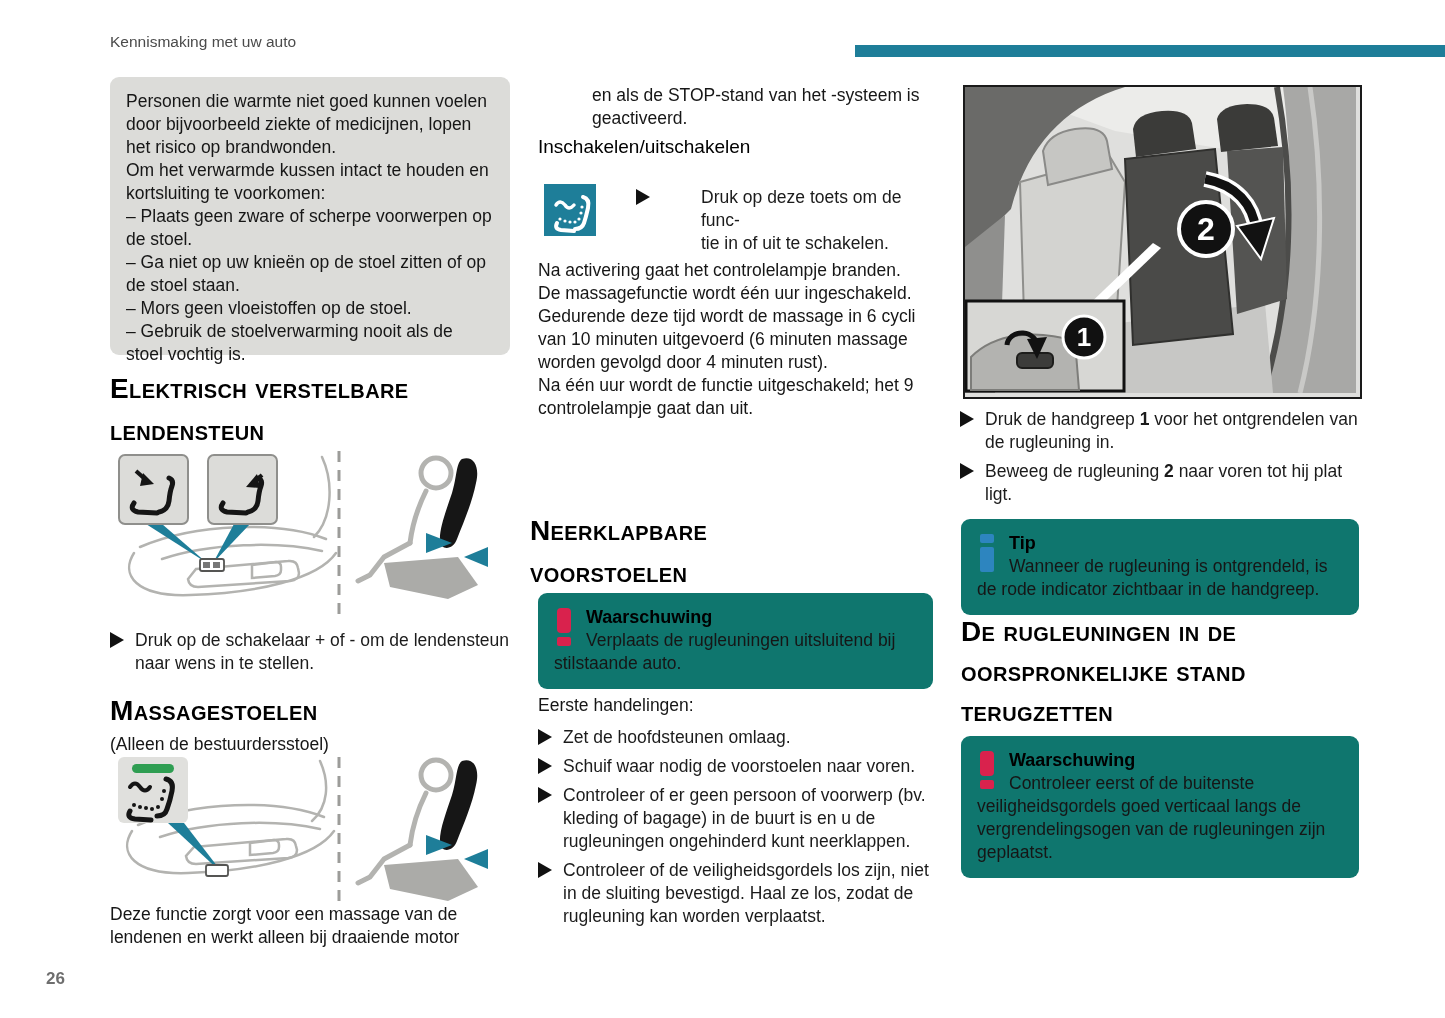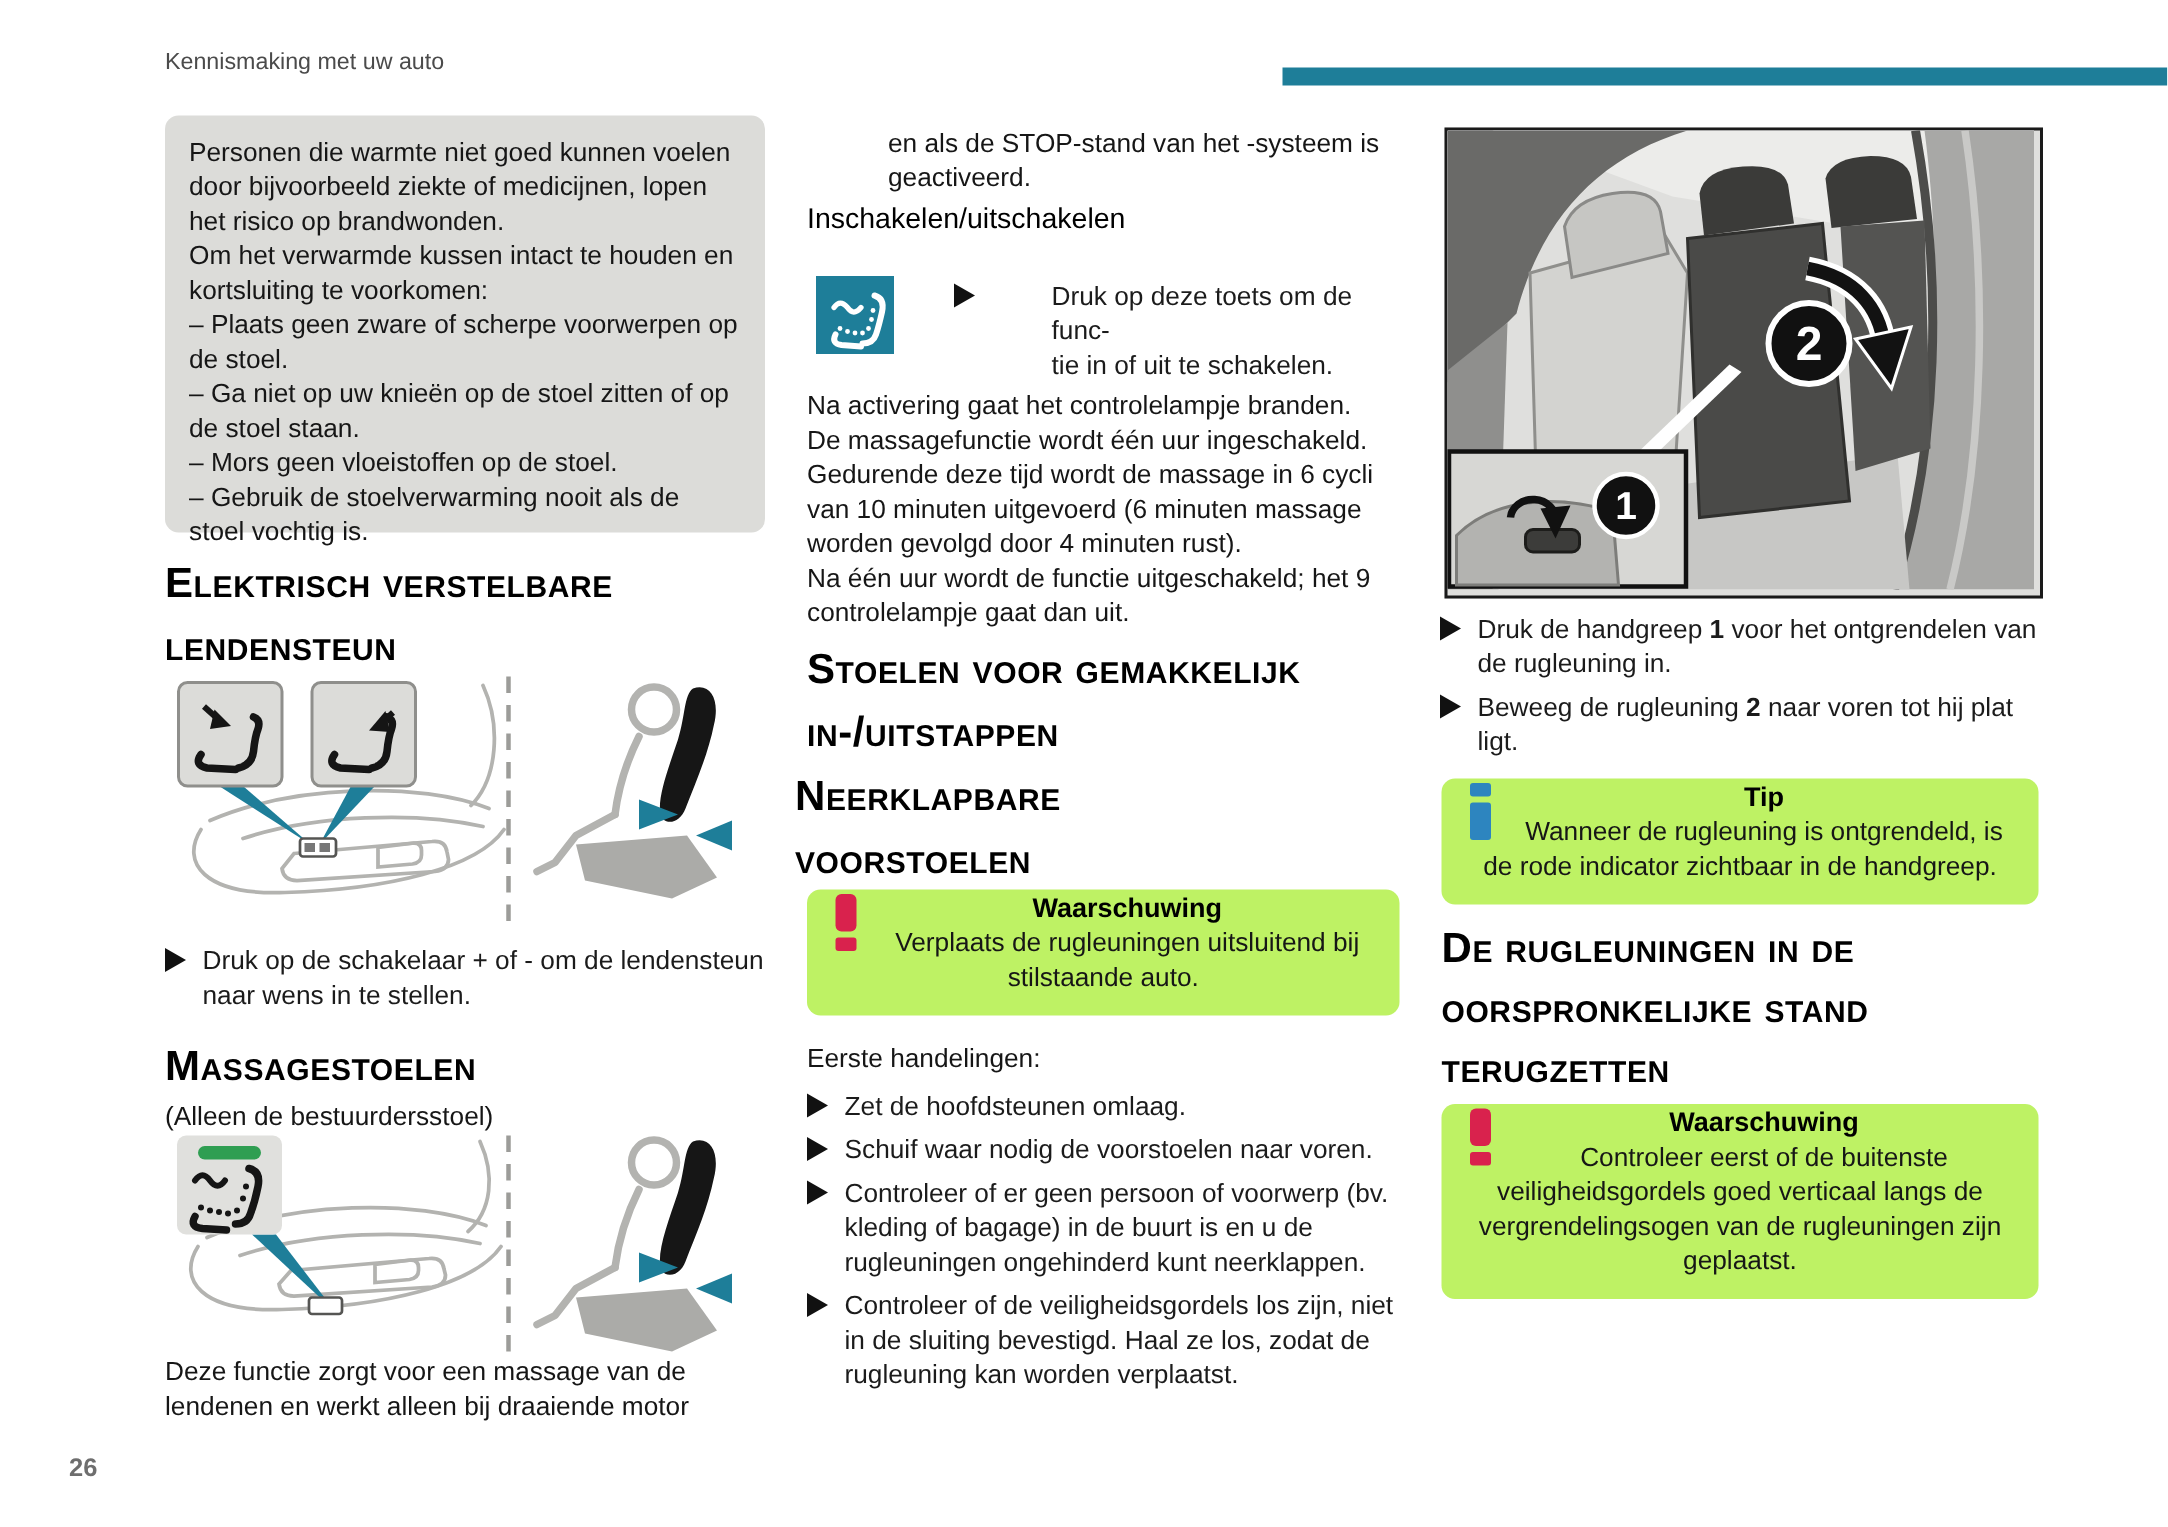--- a/index.html
+++ b/index.html
@@ -6,21 +6,21 @@
   .page{position:relative;width:1445px;height:1018px;background:#fff;
         font-family:"Liberation Sans",sans-serif;color:#1b1b1b;overflow:hidden;}
   .abs{position:absolute;}
   .hdr{font-size:15.5px;color:#4b4b4b;}
   .bodytxt{font-size:17.5px;line-height:23px;color:#161616;}
   .bodytxt p{margin:0;}
   .sec-heading{font-weight:700;font-variant:small-caps;font-size:28px;line-height:42px;
                color:#000;white-space:pre-line;letter-spacing:0.4px;}
   .subhead{font-weight:400;font-size:19px;color:#000;}
   .graybox{background:#dcdcd9;border-radius:9px;box-sizing:border-box;padding:13px 16px;}
-  .notebox{background:#bef264;border-radius:9px;box-sizing:border-box;padding:0 16px 14px;text-align:center;}
+  .notebox{background:#0f766e;border-radius:9px;box-sizing:border-box;padding:12px 16px 14px;}
   .note-title{font-weight:700;font-size:18px;line-height:24px;color:#000;}
   .tri{display:inline-block;width:0;height:0;border-left:14px solid #111;
        border-top:8px solid transparent;border-bottom:8px solid transparent;flex:0 0 auto;}
   .bullet-item{display:flex;align-items:flex-start;margin-bottom:6px;}
   .bullet-item .tri{margin-top:3px;margin-right:11px;}
   .bt{font-size:17.5px;line-height:23px;}
   .preline{white-space:pre-line;margin-left:40px;}
   .excl-icon{float:left;width:14px;margin:3px 15px 0 3px;}
   .excl-icon .bar{height:25px;background:#d9224d;border-radius:4px;}
   .excl-icon .dot{height:9px;margin-top:4px;background:#d9224d;border-radius:2px;}
@@ -187,22 +187,20 @@
 tie in of uit te schakelen.</span>
   </div>
 
   <div class="abs bodytxt" style="left:538px;top:259px;width:402px;">
     <p>Na activering gaat het controlelampje branden.</p>
     <p>De massagefunctie wordt één uur ingeschakeld.</p>
     <p>Gedurende deze tijd wordt de massage in 6 cycli van 10 minuten uitgevoerd (6 minuten massage worden gevolgd door 4 minuten rust).</p>
     <p>Na één uur wordt de functie uitgeschakeld; het 9 controlelampje gaat dan uit.</p>
   </div>
 
-  <div class="abs sec-heading" style="left:538px;top:425px;width:398px;">Stoelen voor gemakkelijk
-in-/uitstappen</div>
 
   <div class="abs sec-heading" style="left:518px;top:510px;width:398px;margin-left:12px;">Neerklapbare
 voorstoelen</div>
 
   <div class="abs notebox" style="left:538px;top:593px;width:395px;">
     <span class="excl-icon">
       <span class="bar" style="display:block;"></span>
         <span class="dot" style="display:block;"></span>
     </span>
     <div class="note-title">Waarschuwing</div>

